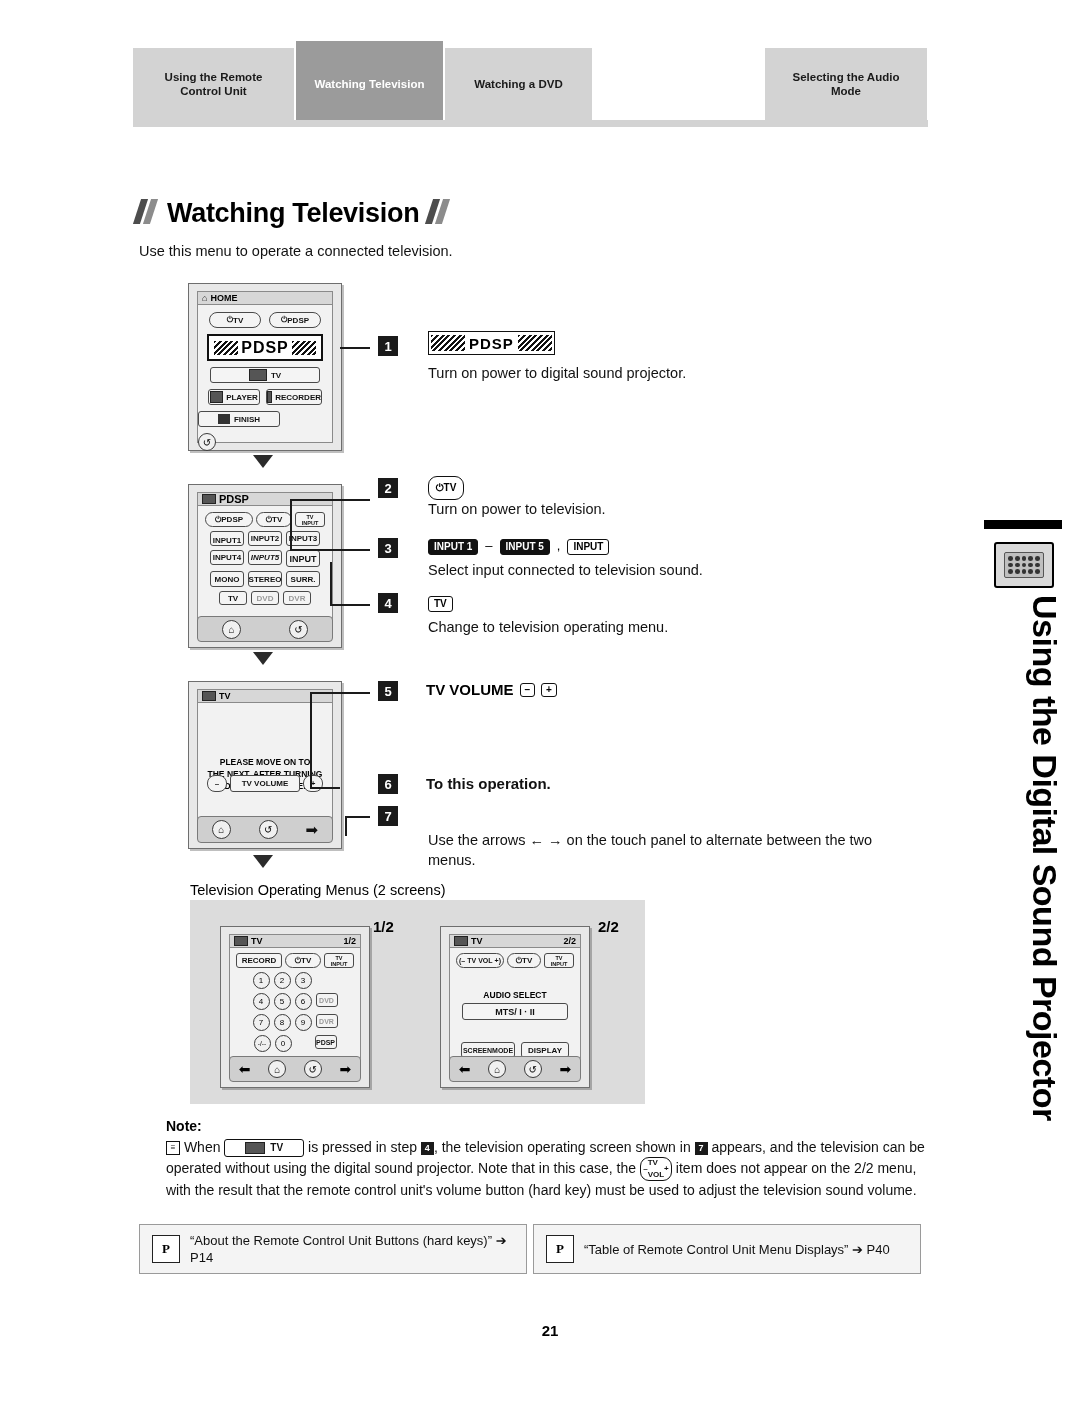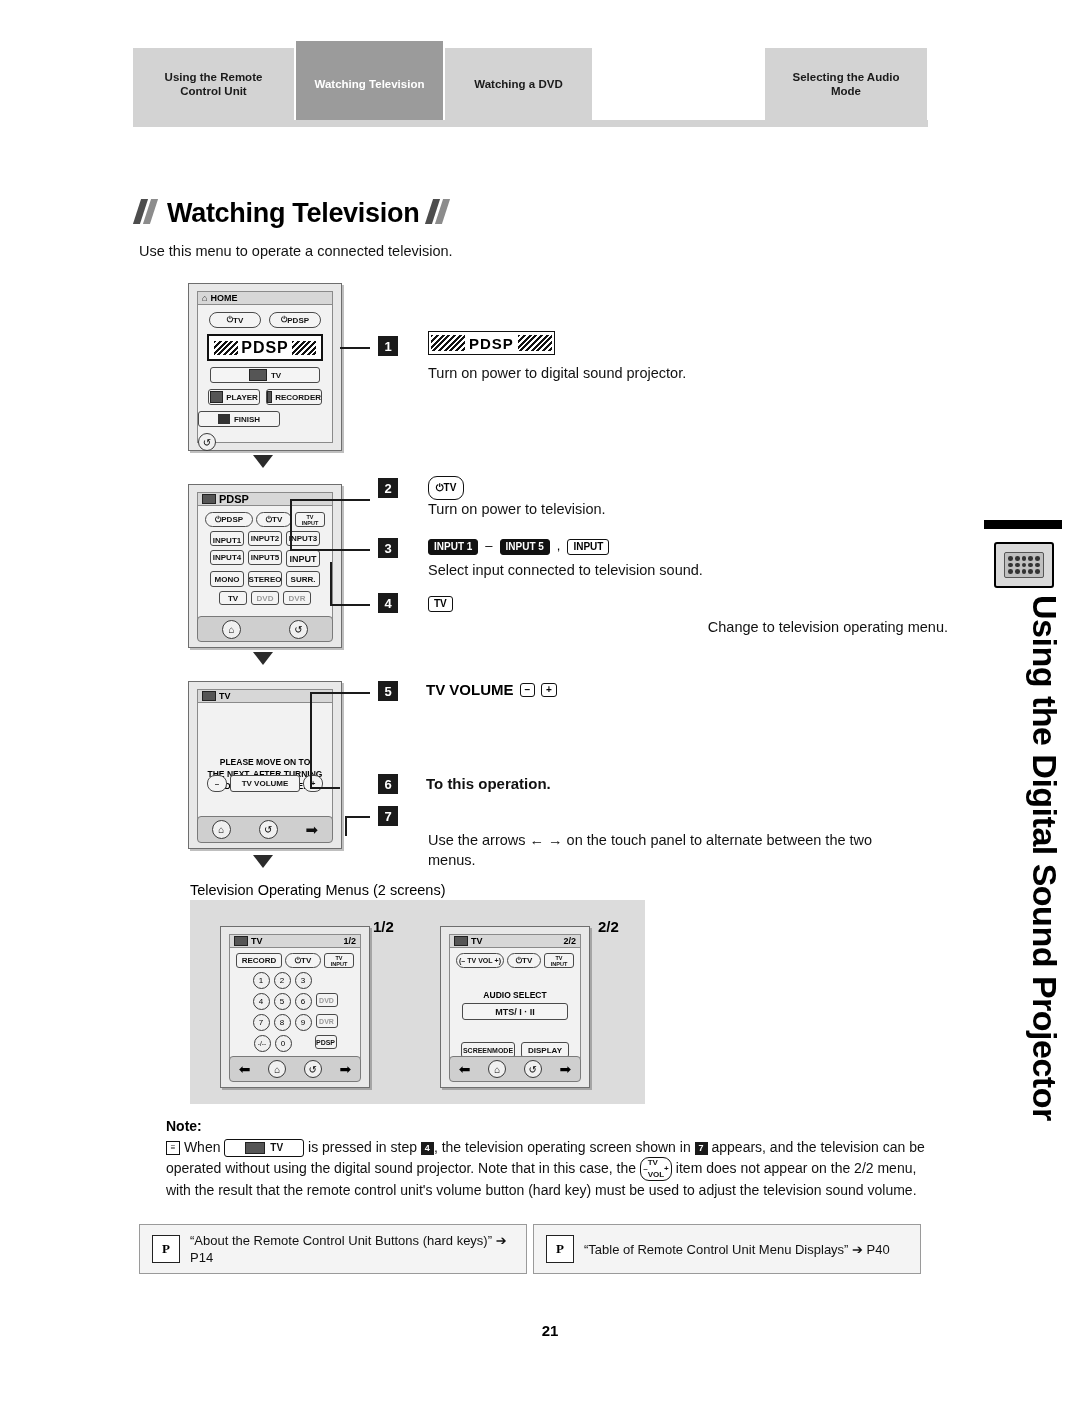--- a/index.html
+++ b/index.html
@@ -290,21 +290,21 @@
               <span>INPUT2</span>
             </div>
           <div class="btn" style="width:34px;height:15px;">
               <span>INPUT3</span>
             </div>
         </div>
         <div style="display:flex;gap:4px;justify-content:center;margin-top:4px;">
           <div class="btn" style="width:34px;height:15px;">
               <span>INPUT4</span>
             </div>
-          <div class="btn" style="width:34px;height:15px;">
+          <div class="btn" style="width:34px;height:15px;font-style:italic;">
               <span>INPUT5</span>
             </div>
           <div class="btn" style="width:34px;height:17px;font-size:9px;">
               <span>INPUT</span>
             </div>
         </div>
         <div style="display:flex;gap:4px;justify-content:center;margin-top:4px;">
           <div class="btn" style="width:34px;height:16px;">
               <span>MONO</span>
             </div>
@@ -403,21 +403,21 @@
     <span class="key">INPUT</span>
   </div>
   <div class="steptext" style="left:428px;top:560px;width:520px;">Select input connected to television sound.</div>
 
   <div class="stepnum" style="left:378px;top:593px;">4</div>
   <div style="position:absolute;left:428px;top:594px;">
     <span class="key">
         <span>TV</span>
       </span>
   </div>
-  <div class="steptext" style="left:428px;top:617px;width:520px;text-align:right;">Change to television operating menu.</div>
+  <div class="steptext" style="left:428px;top:617px;width:520px;">Change to television operating menu.</div>
 
   <div class="stepnum" style="left:378px;top:681px;">5</div>
   <div style="position:absolute;left:426px;top:681px;display:flex;align-items:center;gap:6px;">
     <span class="stepbold">TV VOLUME</span>
     <span class="key" style="padding:0 4px;">–</span>
     <span class="key" style="padding:0 4px;">+</span>
   </div>
 
   <div class="stepnum" style="left:378px;top:774px;">6</div>
   <div class="steptext stepbold" style="left:426px;top:774px;width:520px;">To this operation.</div>

